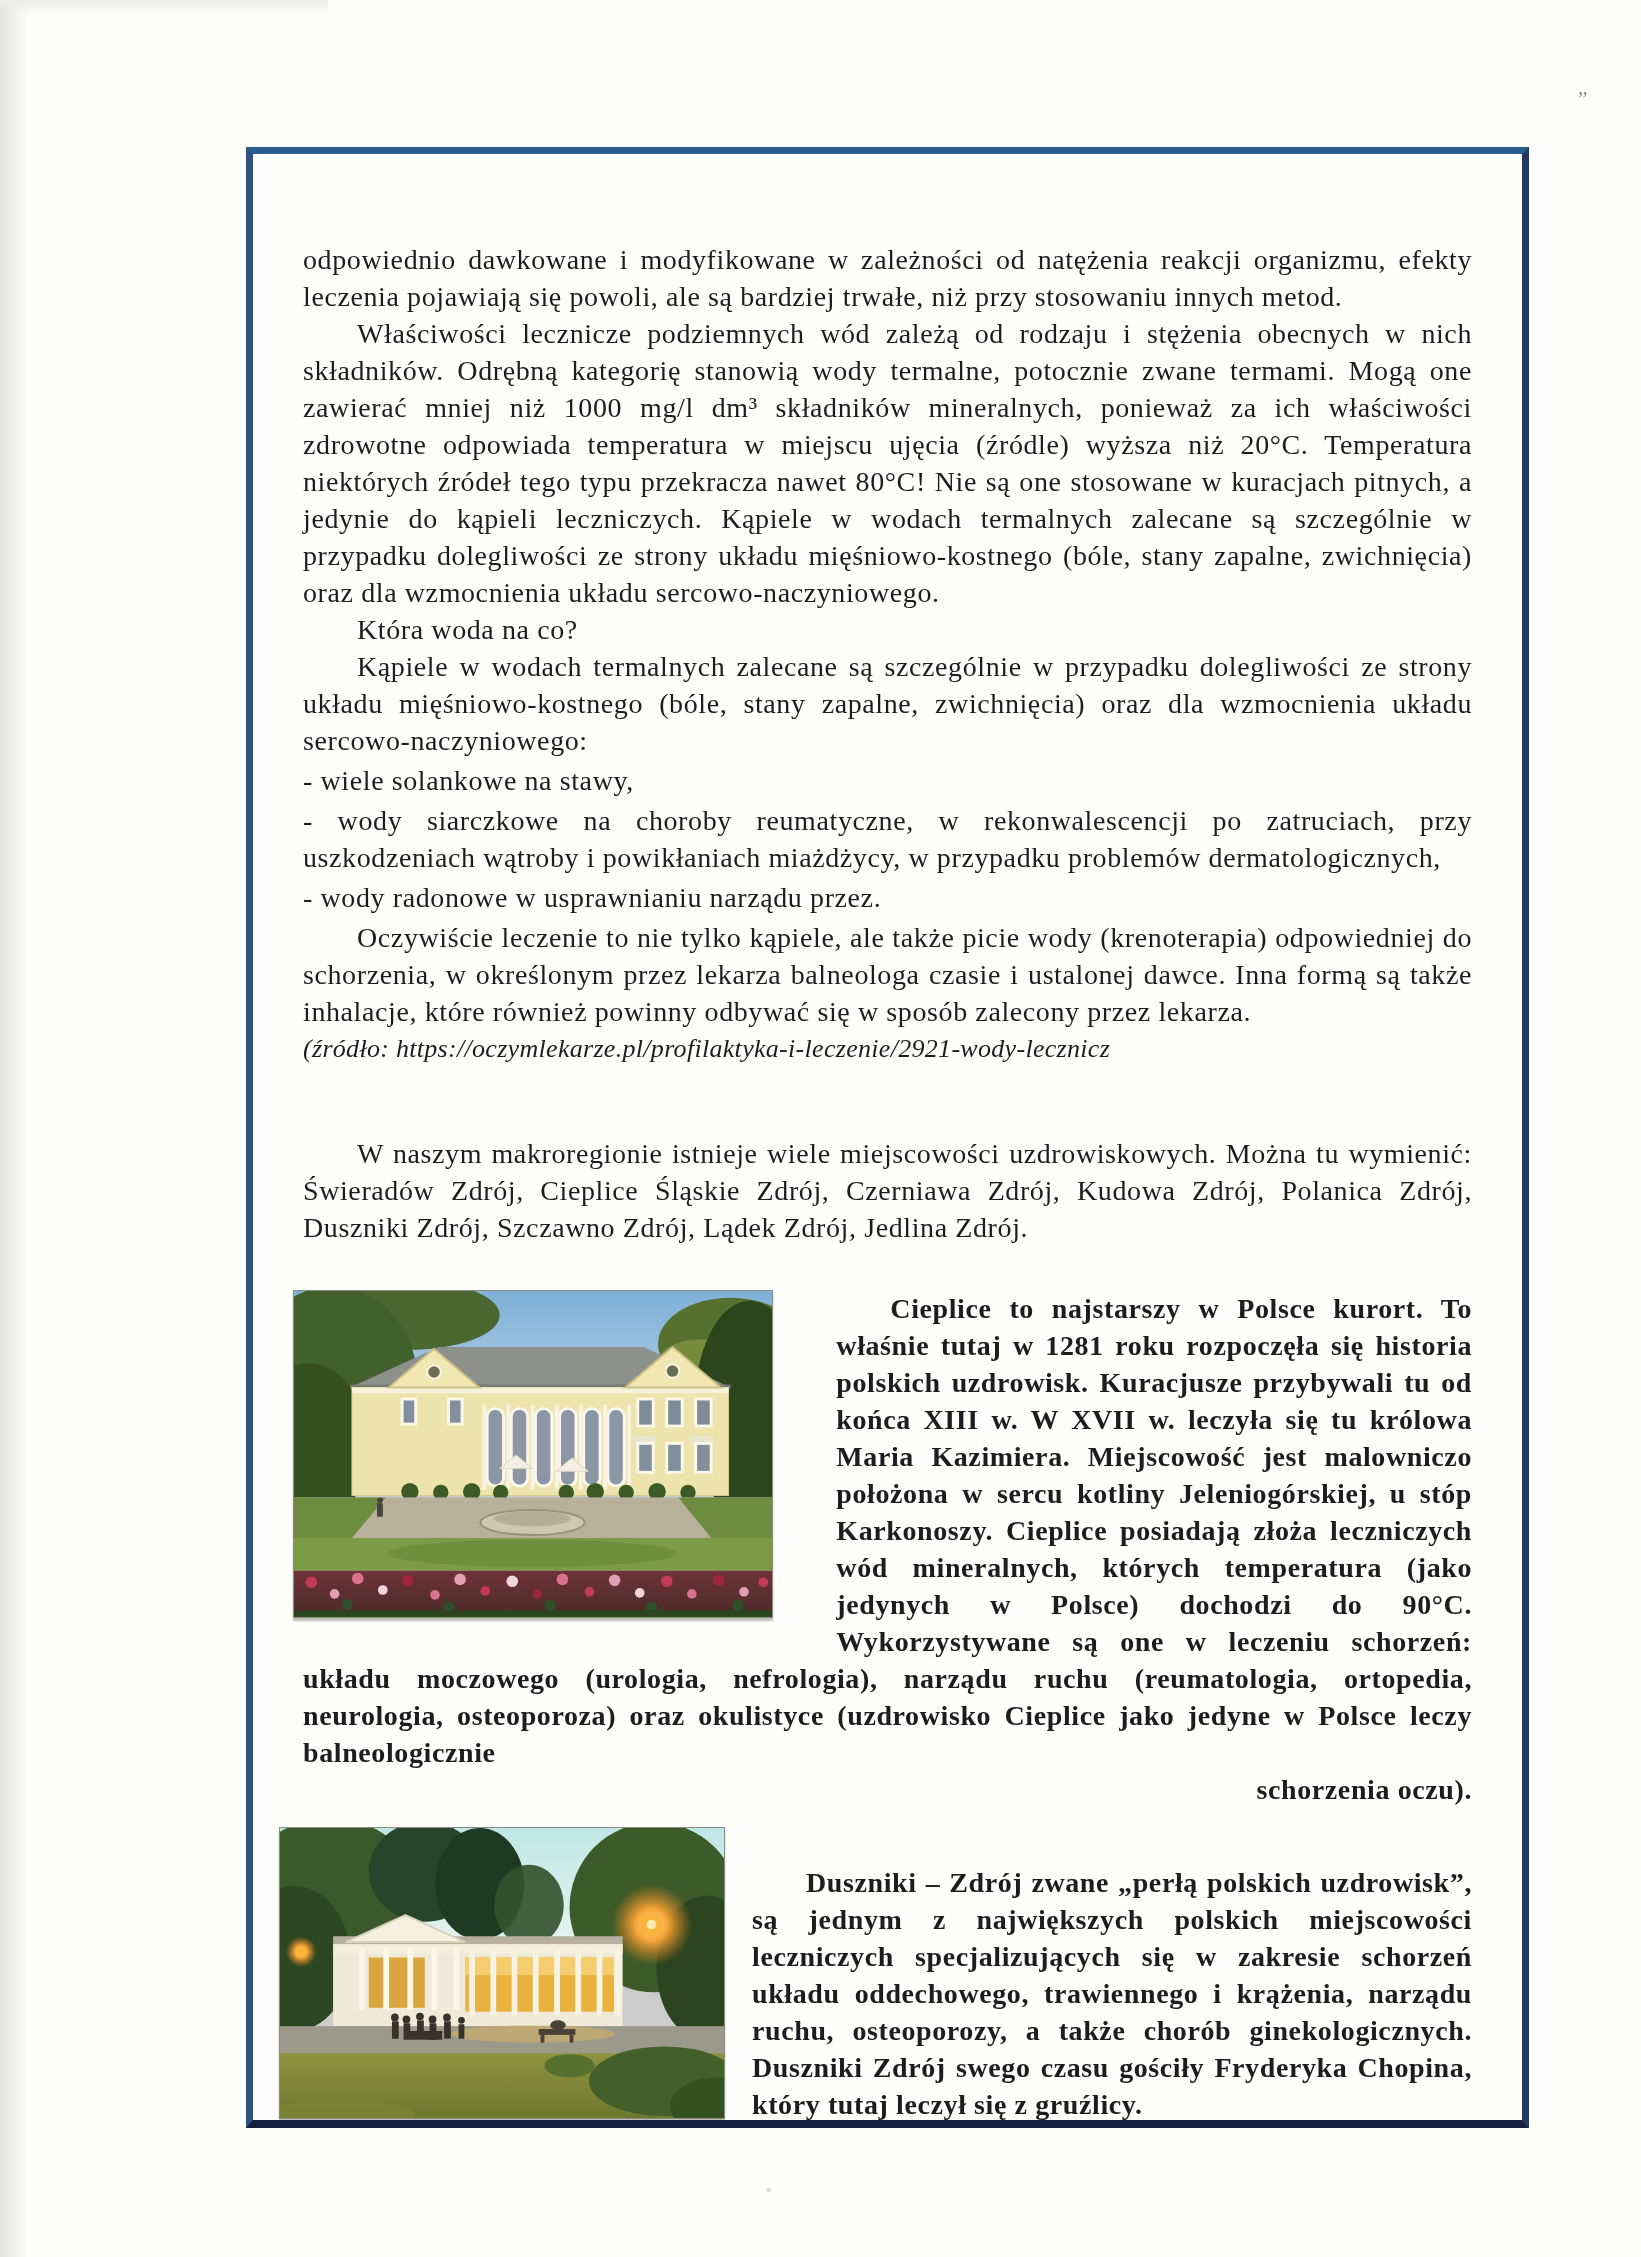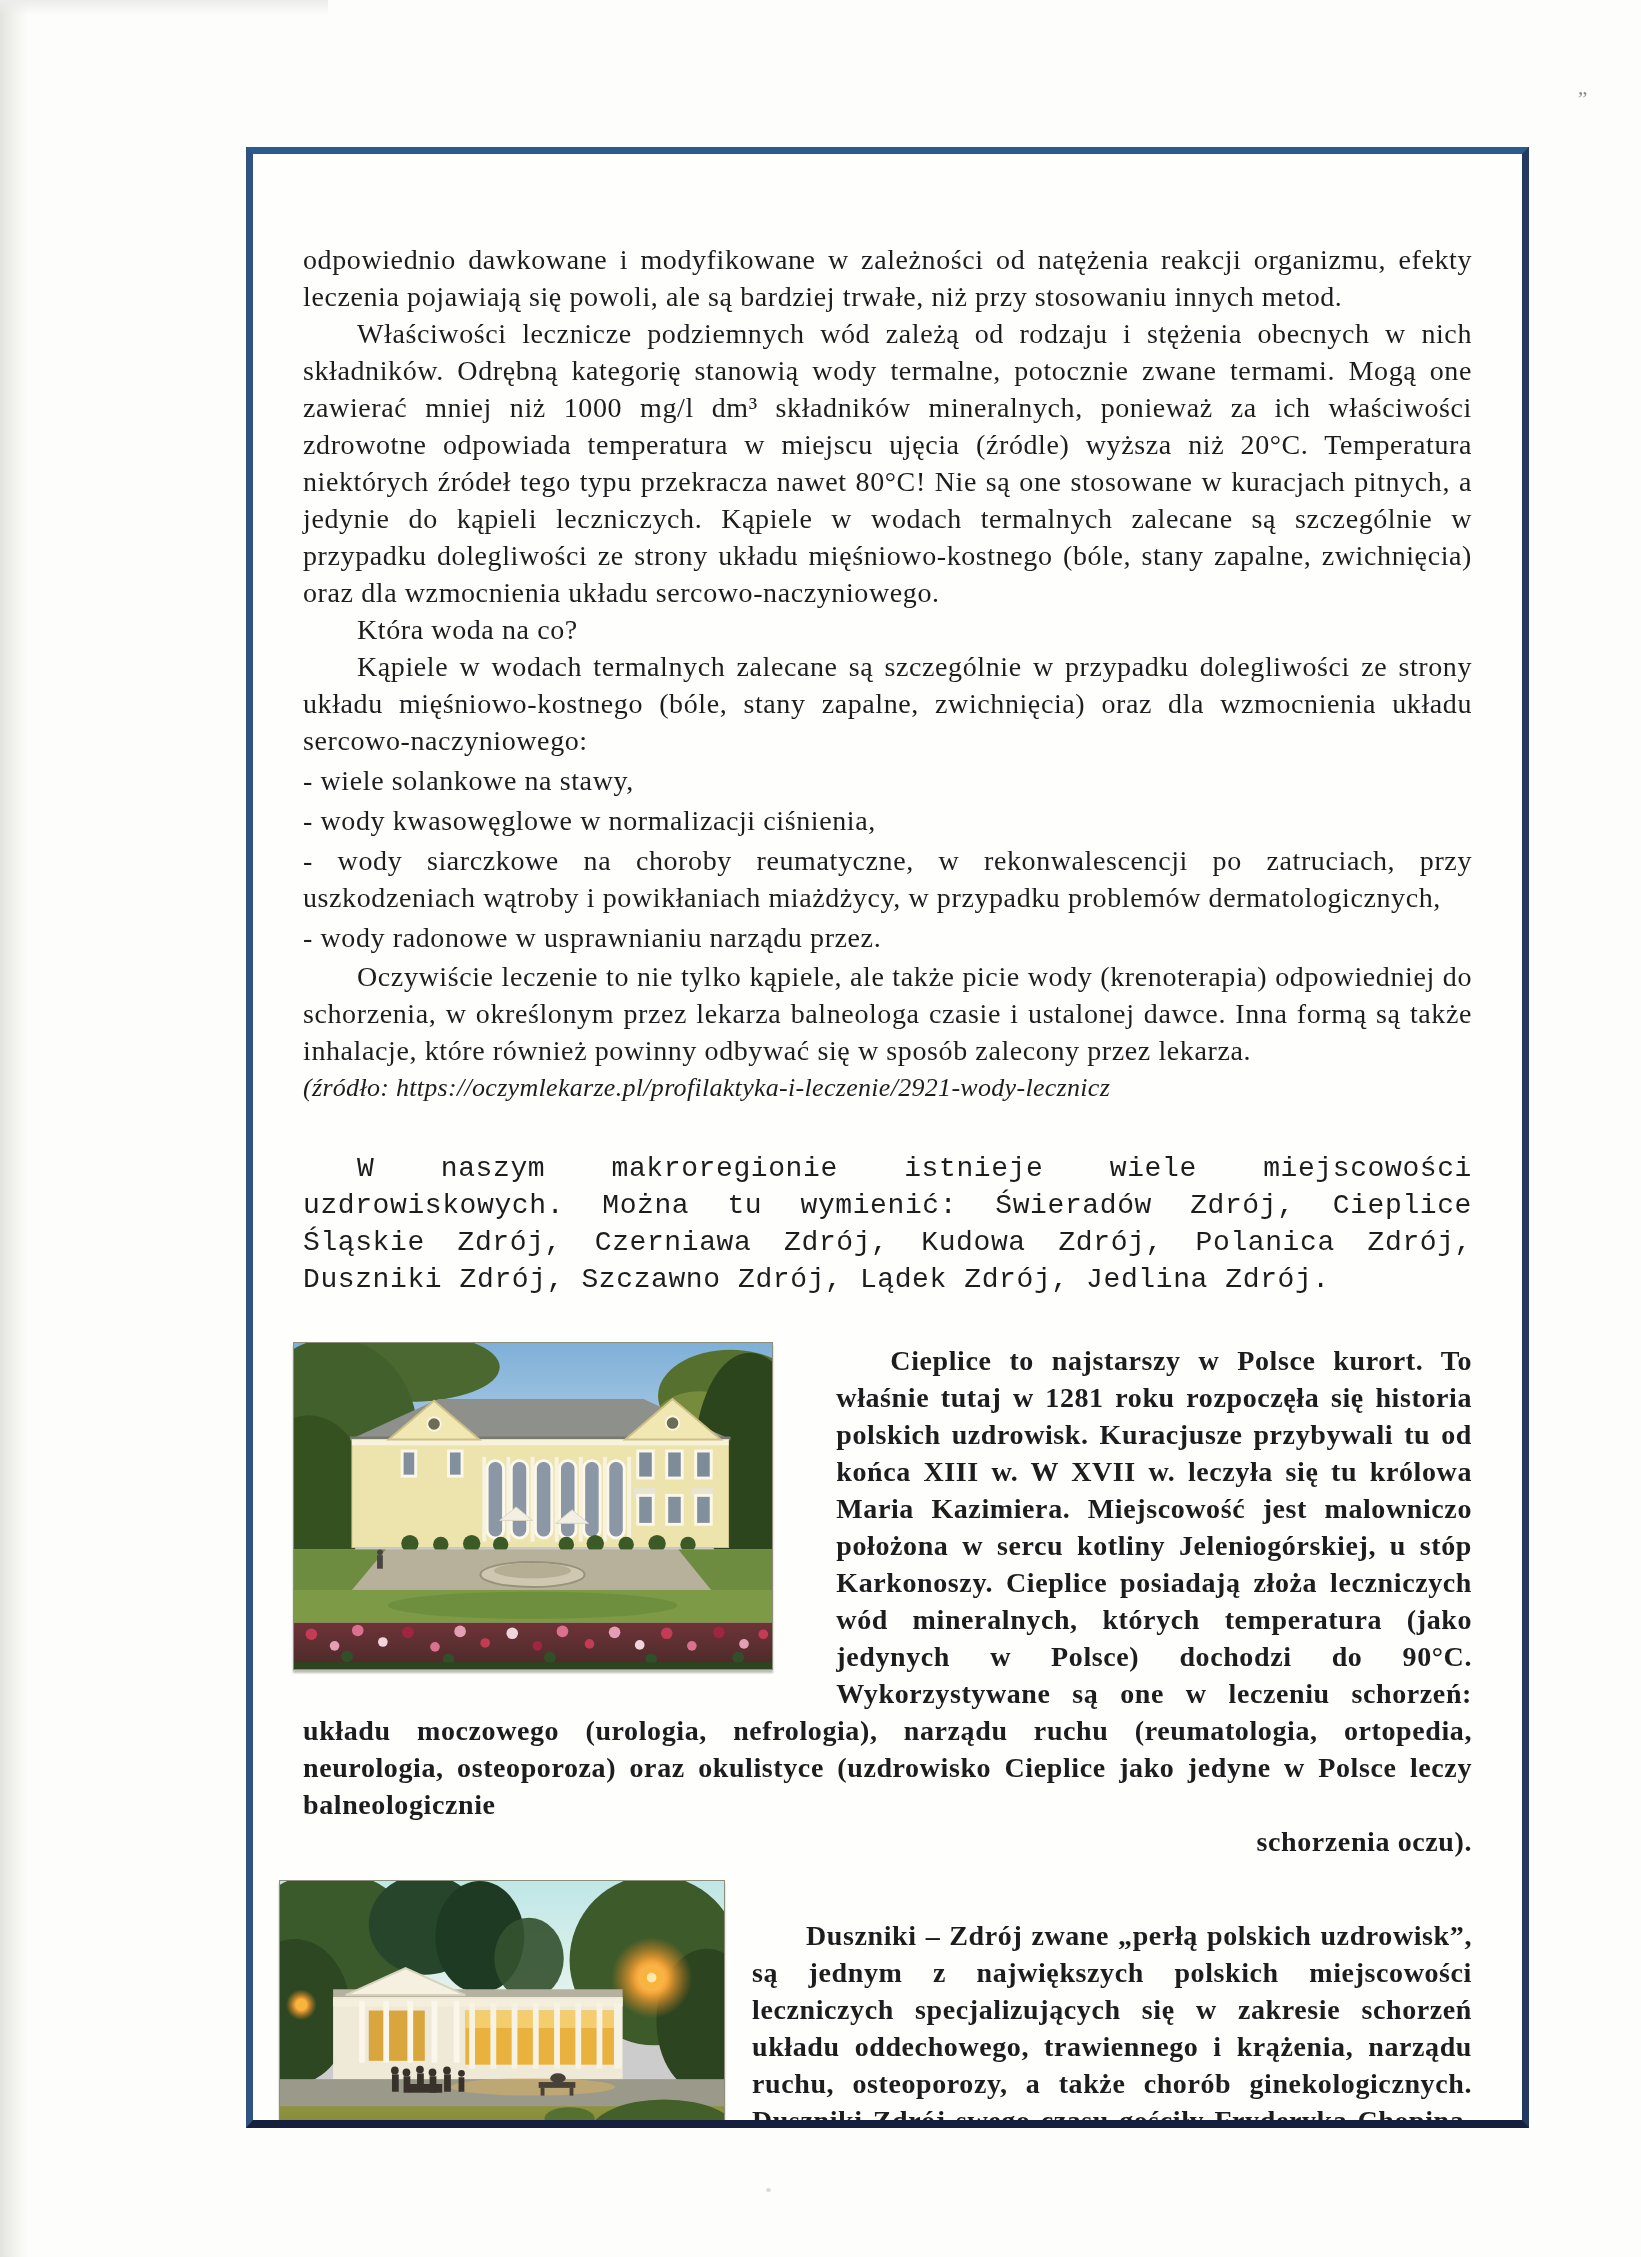--- a/index.html
+++ b/index.html
@@ -26,21 +26,21 @@
   }
   .page-content{
     box-sizing:border-box;width:100%;height:100%;
     padding:87px 50px 0 50px;overflow:hidden;
     font-size:28px;line-height:37px;letter-spacing:0.6px;
   }
   .p{margin:0;text-align:justify;}
   .ind{text-indent:54px;}
   .list-item{margin:2.9px 0;}
   .source-line{font-style:italic;font-size:26px;letter-spacing:0.3px;}
-  .region-par{margin-top:44px;font-family:Liberation Mono, monospace;}
+  .region-par{margin-top:68px;}
   .photo-section{margin-top:44px;font-weight:bold;}
   .photo-section::after{content:"";display:block;clear:both;}
   .photo{
     float:left;border:1px solid #8d8d7c;box-shadow:0 2.9px 1.9px rgba(70,70,55,.35);
     background:#ccc;overflow:hidden;
   }
   .photo svg{display:block;}
   .photo-cieplice{width:478px;height:326px;margin:0 63px 7.7px -9.7px;}
   .photo-duszniki{width:444px;height:290px;margin:0 27px 7.7px -24px;}
   .cieplice-par{text-align:justify;text-align-last:justify;}
@@ -67,21 +67,20 @@
 
     <p class="p">odpowiednio dawkowane i modyfikowane w zależności od natężenia reakcji organizmu, efekty leczenia pojawiają się powoli, ale są bardziej trwałe, niż przy stosowaniu innych metod.</p>
 
     <p class="p ind">Właściwości lecznicze podziemnych wód zależą od rodzaju i stężenia obecnych w nich składników. Odrębną kategorię stanowią wody termalne, potocznie zwane termami. Mogą one zawierać mniej niż 1000 mg/l dm³ składników mineralnych, ponieważ za ich właściwości zdrowotne odpowiada temperatura w miejscu ujęcia (źródle) wyższa niż 20°C. Temperatura niektórych źródeł tego typu przekracza nawet 80°C! Nie są one stosowane w kuracjach pitnych, a jedynie do kąpieli leczniczych. Kąpiele w wodach termalnych zalecane są szczególnie w przypadku dolegliwości ze strony układu mięśniowo-kostnego (bóle, stany zapalne, zwichnięcia) oraz dla wzmocnienia układu sercowo-naczyniowego.</p>
 
     <p class="p ind">Która woda na co?</p>
 
     <p class="p ind">Kąpiele w wodach termalnych zalecane są szczególnie w przypadku dolegliwości ze strony układu mięśniowo-kostnego (bóle, stany zapalne, zwichnięcia) oraz dla wzmocnienia układu sercowo-naczyniowego:</p>
 
     <p class="p list-item">- wiele solankowe na stawy,</p>
-    <p class="p list-item">- wody kwasowęglowe w normalizacji ciśnienia,</p>
     <p class="p list-item">- wody siarczkowe na choroby reumatyczne, w rekonwalescencji po zatruciach, przy uszkodzeniach wątroby i powikłaniach miażdżycy, w przypadku problemów dermatologicznych,</p>
     <p class="p list-item">- wody radonowe w usprawnianiu narządu przez.</p>
 
     <p class="p ind">Oczywiście leczenie to nie tylko kąpiele, ale także picie wody (krenoterapia) odpowiedniej do schorzenia, w określonym przez lekarza balneologa czasie i ustalonej dawce. Inna formą są także inhalacje, które również powinny odbywać się w sposób zalecony przez lekarza.</p>
 
     <p class="p source-line">(źródło: https://oczymlekarze.pl/profilaktyka-i-leczenie/2921-wody-lecznicz</p>
 
     <p class="p ind region-par">W naszym makroregionie istnieje wiele miejscowości uzdrowiskowych. Można tu wymienić: Świeradów Zdrój, Cieplice Śląskie Zdrój, Czerniawa Zdrój, Kudowa Zdrój, Polanica Zdrój, Duszniki Zdrój, Szczawno Zdrój, Lądek Zdrój, Jedlina Zdrój.</p>
 
     <div class="photo-section">

